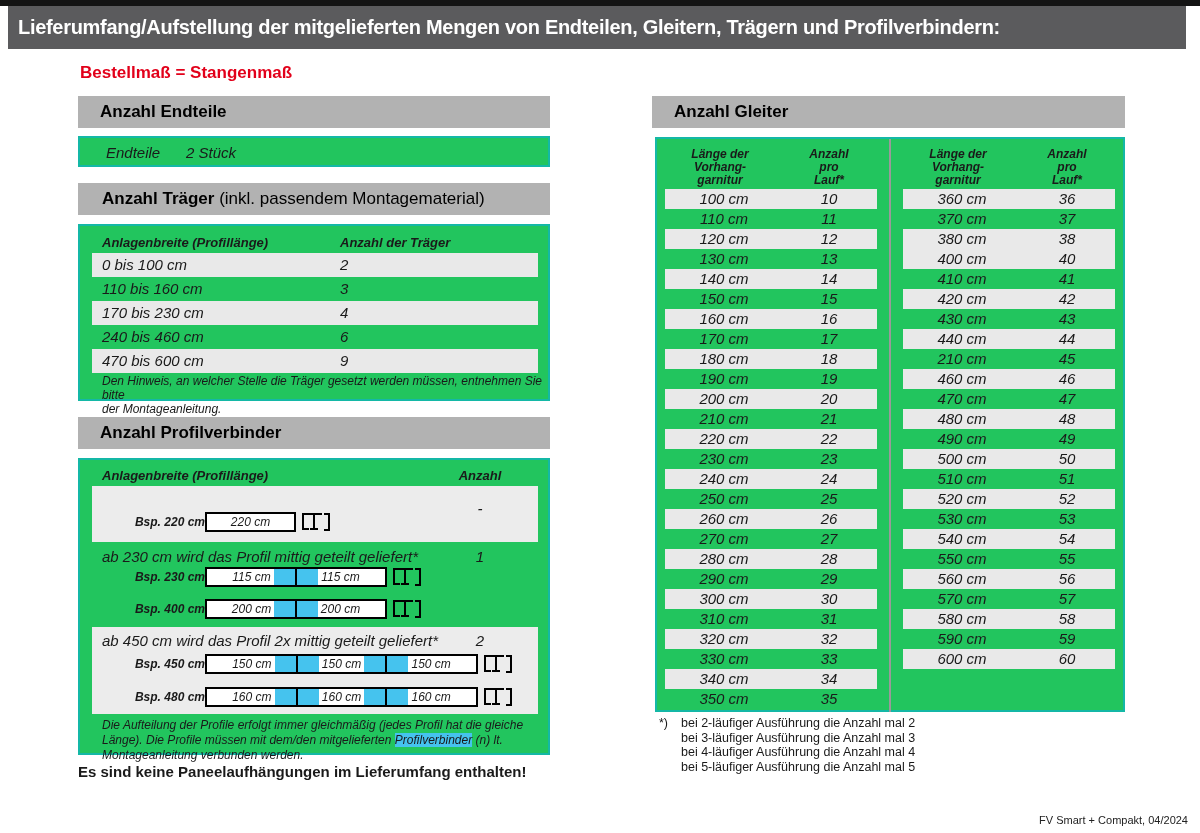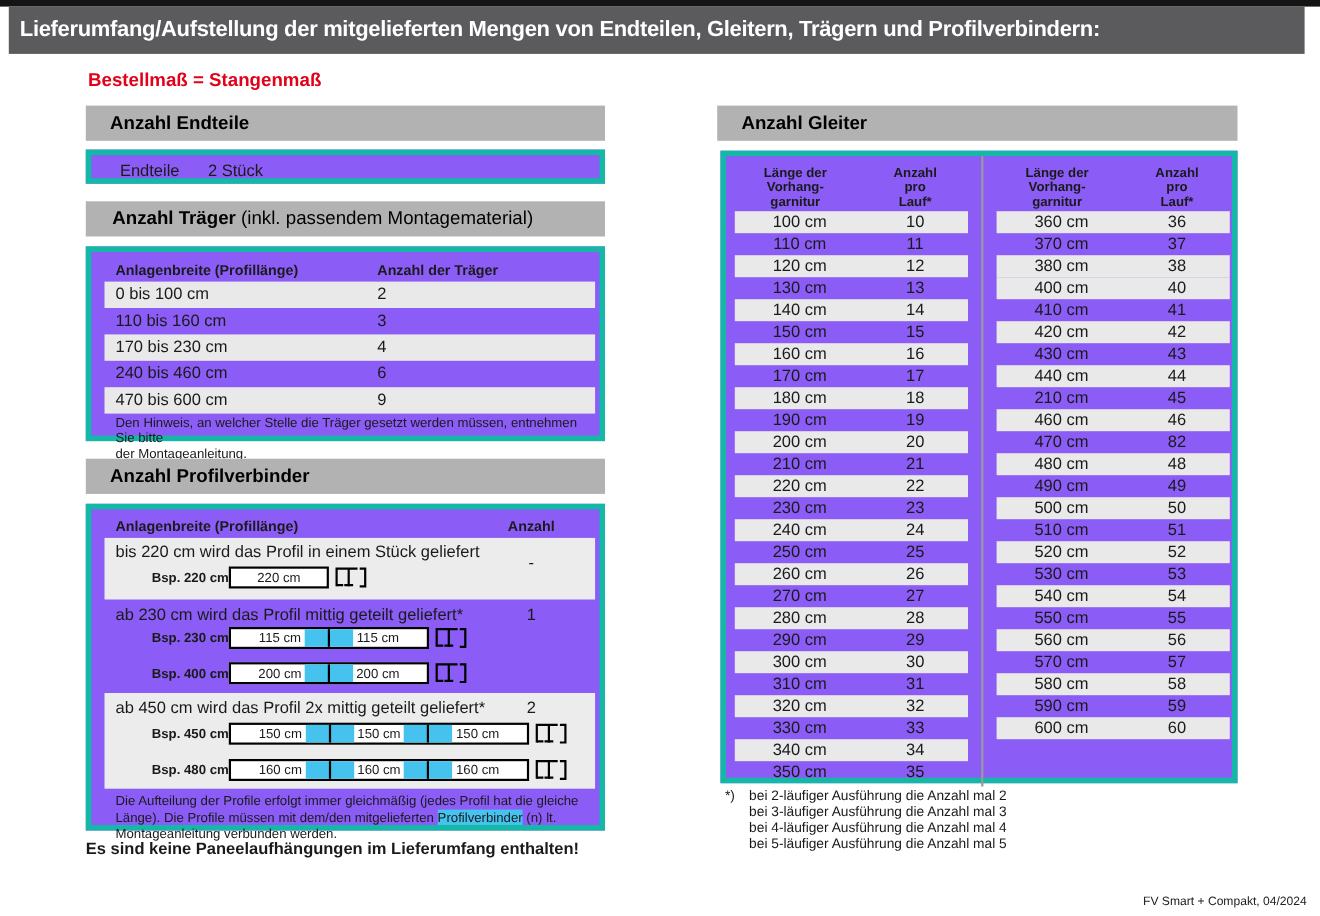--- a/index.html
+++ b/index.html
@@ -9,21 +9,21 @@
 
   .top-strip { position:absolute; left:0; top:0; width:1200px; height:6px; background:#141414; }
   .title-bar { position:absolute; left:8px; top:6px; width:1178px; height:43px; background:#5b5b5d;
                color:#fff; font-weight:bold; font-size:20px; letter-spacing:-0.3px; line-height:43px;
                padding-left:10px; white-space:nowrap; }
   .subtitle { position:absolute; left:80px; top:63px; color:#e2001a; font-weight:bold; font-size:17px; }
 
   .sec-bar { position:absolute; height:32px; background:#b2b2b2; line-height:32px; font-size:17px;
              padding-left:22px; white-space:nowrap; color:#000; }
   .sec-bar .bold { font-weight:bold; }
-  .box { position:absolute; background:#8b5cf6; border:5px solid #14b8a6; }
+  .box { position:absolute; background:#22c55e; border:2px solid #14b8a6;font-style:italic; }
 
   
   .endteile-bar { left:78px; top:96px; width:472px; }
   .endteile-box { left:78px; top:136px; width:472px; height:31px; font-size:15px; line-height:29px; }
   .endteile-box .lbl { position:absolute; left:26px; }
   .endteile-box .val { position:absolute; left:106px; }
 
   .traeger-bar { left:78px; top:183px; width:472px;padding-left:24px; }
   .traeger-box { left:78px; top:224px; width:472px; height:177px; }
   .t-head { position:absolute; top:9px; left:0; width:100%; font-size:13px; font-weight:bold; }
@@ -136,21 +136,20 @@
   <div class="sec-bar pv-bar">
     <span class="bold">Anzahl Profilverbinder</span>
   </div>
   <div class="box pv-box" id="pv-box">
     <div class="pv-head">
       <span class="c1">Anlagenbreite (Profillänge)</span>
       <span class="c2">Anzahl</span>
     </div>
     <div id="pv-sections">
         <div class="pv-sec shade" style="top: 26px; height: 56px;">
-          <div class="sec-text" style="top: 4px;">bis 220 cm wird das Profil in einem Stück geliefert</div>
           <div class="sec-count" style="top: 14px;">-</div>
           <div class="bar-row" style="top: 26px;">
             <span class="bsp-label">Bsp. 220 cm</span>
             <div class="pbar" style="width: 91px;">
               <span class="seg">220 cm</span>
             </div>
             <svg class="bar-icon" width="30" height="24" viewBox="0 0 30 24" style="left: 209px;">
               <g stroke="#000" stroke-width="2" fill="none">
                 <path d="M2 20 V4 H21"></path>
                 <path d="M2 19 H8"></path>
@@ -423,21 +422,21 @@
           <div class="g-row">
             <span class="gc1">210 cm</span>
             <span class="gc2">45</span>
           </div>
           <div class="g-row shade">
             <span class="gc1">460 cm</span>
             <span class="gc2">46</span>
           </div>
           <div class="g-row">
             <span class="gc1">470 cm</span>
-            <span class="gc2">82</span>
+            <span class="gc2">47</span>
           </div>
           <div class="g-row shade">
             <span class="gc1">480 cm</span>
             <span class="gc2">48</span>
           </div>
           <div class="g-row">
             <span class="gc1">490 cm</span>
             <span class="gc2">49</span>
           </div>
           <div class="g-row shade">

